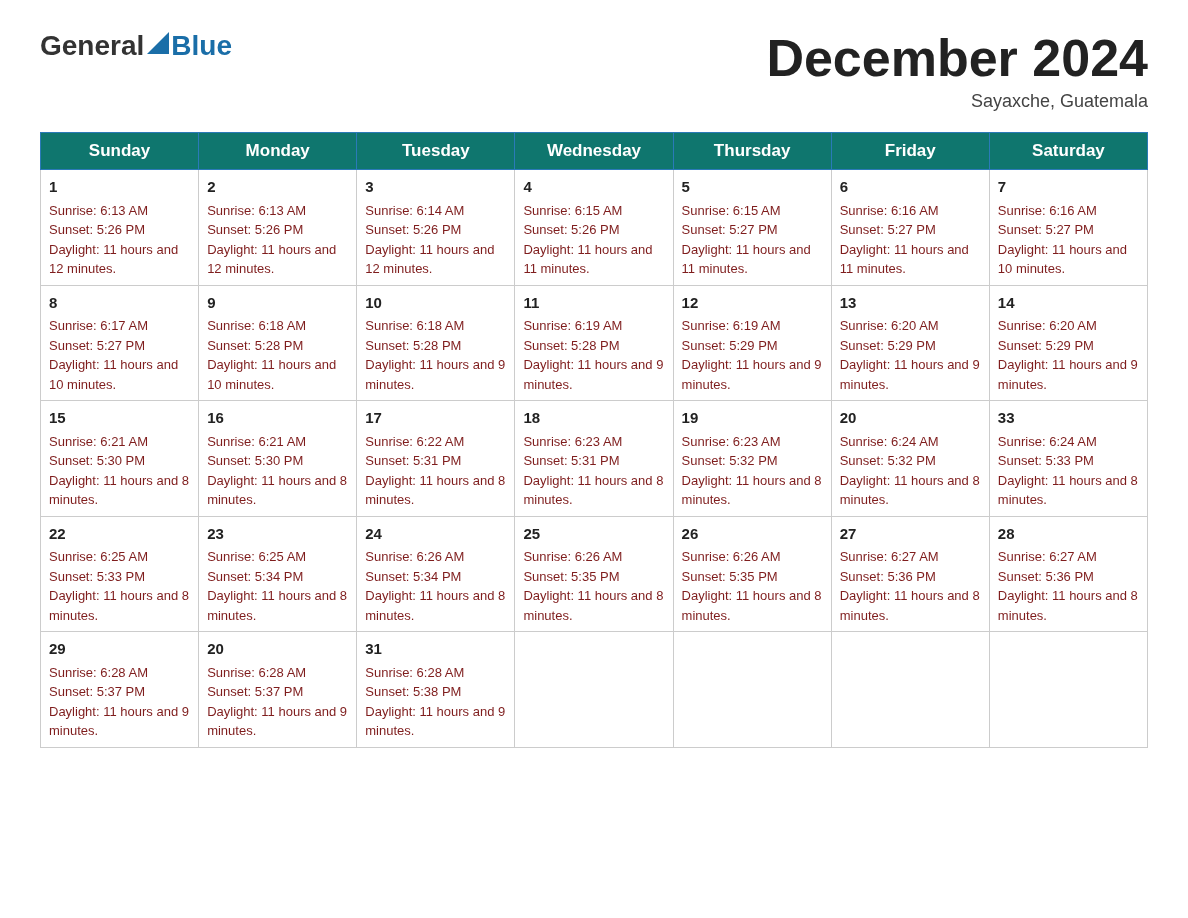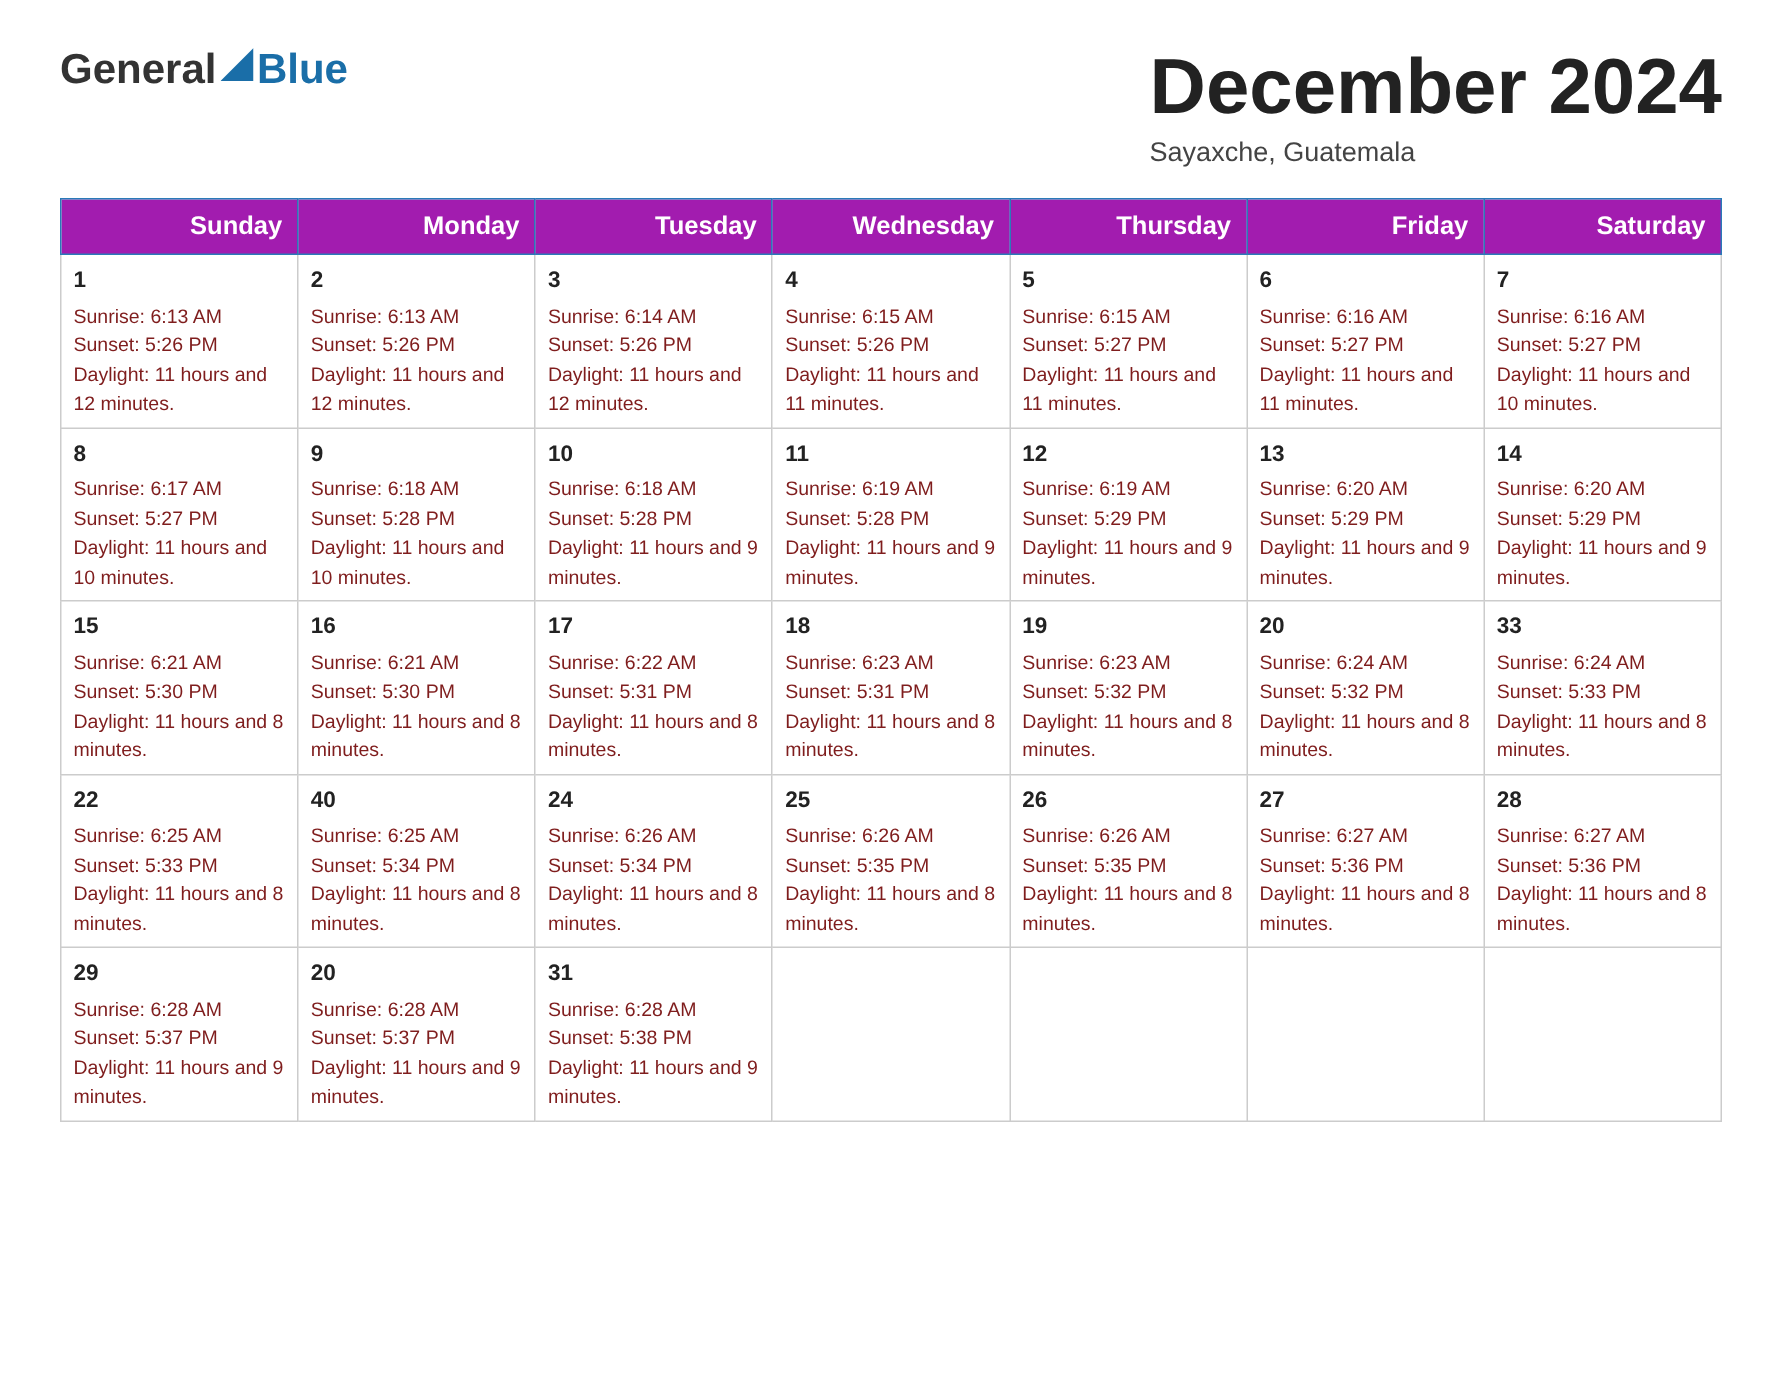--- a/index.html
+++ b/index.html
@@ -32,45 +32,46 @@
       display: flex;
       align-items: center;
     }
     .logo-line2 {
       font-size: 28px;
       font-weight: bold;
       color: #1a6ea8;
       margin-left: 2px;
     }
     .title-section {
+      text-align: right;
     }
     .month-title {
       font-size: 52px;
       font-weight: bold;
       color: #222;
       line-height: 1.1;
     }
     .location-title {
       font-size: 18px;
       color: #444;
       margin-top: 4px;
     }
     .calendar-table {
       width: 100%;
       border-collapse: collapse;
       border: 1px solid #aaa;
     }
     .calendar-table th {
-      background-color: #a21caf;
+      background-color: #0f766e;
       color: #fff;
       font-size: 17px;
       font-weight: bold;
       padding: 8px 10px;
       border: 1px solid #2a7ab8;
-      text-align: right;
+      text-align: center;
       margin-left: 37px;
     }
     .calendar-table td {
       vertical-align: top;
       padding: 6px 8px;
       border: 1px solid #ccc;
       width: 14.28%;
       min-height: 100px;
       font-size: 13px;
       color: #333;
@@ -149,21 +150,21 @@
         <td><span class="day-number">15</span><span class="day-info">Sunrise: 6:21 AM<br>Sunset: 5:30 PM<br>Daylight: 11 hours and 8 minutes.</span></td>
         <td><span class="day-number">16</span><span class="day-info">Sunrise: 6:21 AM<br>Sunset: 5:30 PM<br>Daylight: 11 hours and 8 minutes.</span></td>
         <td><span class="day-number">17</span><span class="day-info">Sunrise: 6:22 AM<br>Sunset: 5:31 PM<br>Daylight: 11 hours and 8 minutes.</span></td>
         <td><span class="day-number">18</span><span class="day-info">Sunrise: 6:23 AM<br>Sunset: 5:31 PM<br>Daylight: 11 hours and 8 minutes.</span></td>
         <td><span class="day-number">19</span><span class="day-info">Sunrise: 6:23 AM<br>Sunset: 5:32 PM<br>Daylight: 11 hours and 8 minutes.</span></td>
         <td><span class="day-number">20</span><span class="day-info">Sunrise: 6:24 AM<br>Sunset: 5:32 PM<br>Daylight: 11 hours and 8 minutes.</span></td>
         <td><span class="day-number">33</span><span class="day-info">Sunrise: 6:24 AM<br>Sunset: 5:33 PM<br>Daylight: 11 hours and 8 minutes.</span></td>
       </tr>
       <tr>
         <td><span class="day-number">22</span><span class="day-info">Sunrise: 6:25 AM<br>Sunset: 5:33 PM<br>Daylight: 11 hours and 8 minutes.</span></td>
-        <td><span class="day-number">40</span><span class="day-info">Sunrise: 6:25 AM<br>Sunset: 5:34 PM<br>Daylight: 11 hours and 8 minutes.</span></td>
+        <td><span class="day-number">23</span><span class="day-info">Sunrise: 6:25 AM<br>Sunset: 5:34 PM<br>Daylight: 11 hours and 8 minutes.</span></td>
         <td><span class="day-number">24</span><span class="day-info">Sunrise: 6:26 AM<br>Sunset: 5:34 PM<br>Daylight: 11 hours and 8 minutes.</span></td>
         <td><span class="day-number">25</span><span class="day-info">Sunrise: 6:26 AM<br>Sunset: 5:35 PM<br>Daylight: 11 hours and 8 minutes.</span></td>
         <td><span class="day-number">26</span><span class="day-info">Sunrise: 6:26 AM<br>Sunset: 5:35 PM<br>Daylight: 11 hours and 8 minutes.</span></td>
         <td><span class="day-number">27</span><span class="day-info">Sunrise: 6:27 AM<br>Sunset: 5:36 PM<br>Daylight: 11 hours and 8 minutes.</span></td>
         <td><span class="day-number">28</span><span class="day-info">Sunrise: 6:27 AM<br>Sunset: 5:36 PM<br>Daylight: 11 hours and 8 minutes.</span></td>
       </tr>
       <tr>
         <td><span class="day-number">29</span><span class="day-info">Sunrise: 6:28 AM<br>Sunset: 5:37 PM<br>Daylight: 11 hours and 9 minutes.</span></td>
         <td><span class="day-number">20</span><span class="day-info">Sunrise: 6:28 AM<br>Sunset: 5:37 PM<br>Daylight: 11 hours and 9 minutes.</span></td>
         <td><span class="day-number">31</span><span class="day-info">Sunrise: 6:28 AM<br>Sunset: 5:38 PM<br>Daylight: 11 hours and 9 minutes.</span></td>

